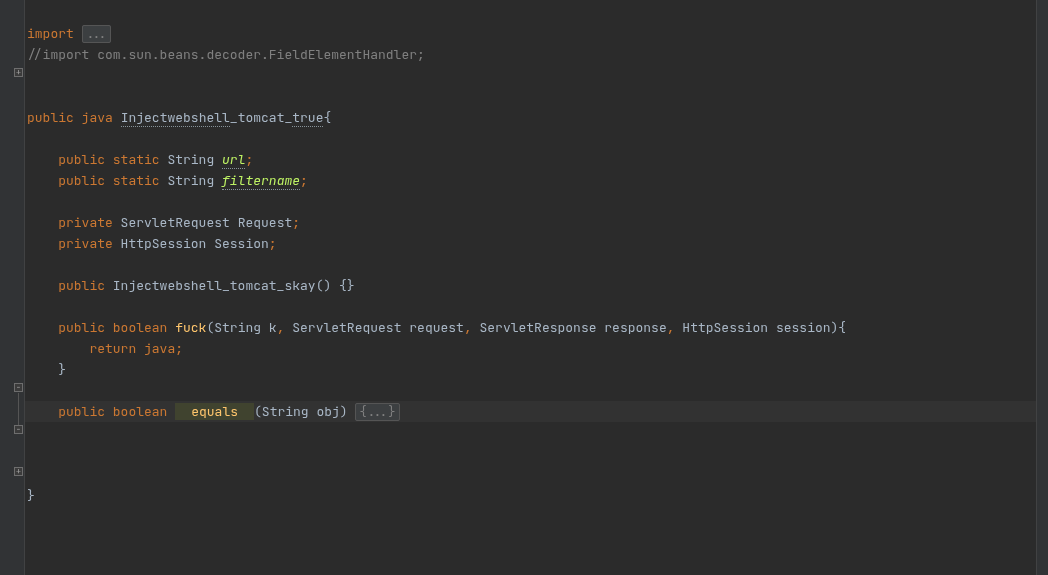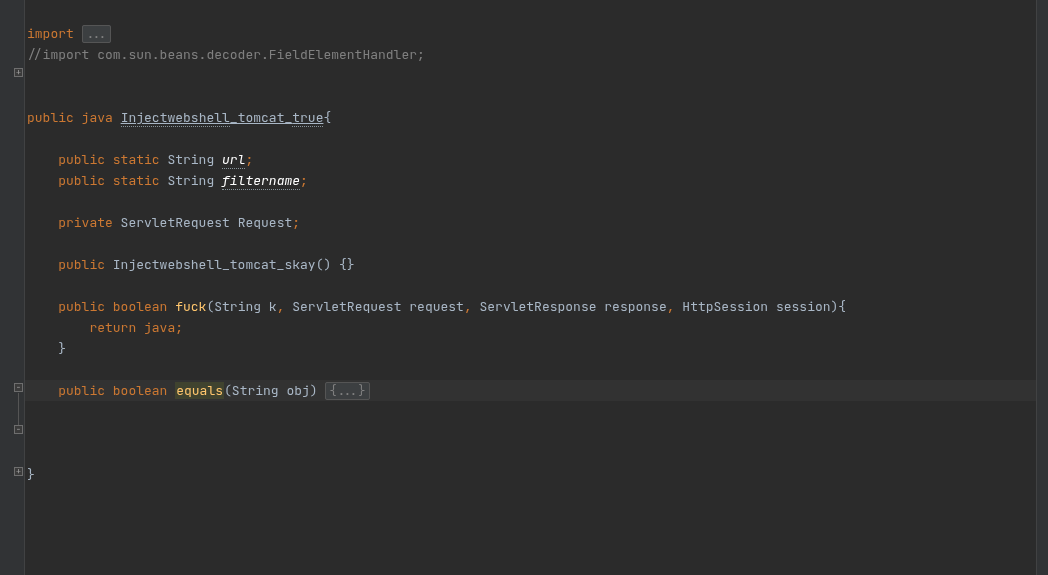--- a/index.html
+++ b/index.html
@@ -58,39 +58,39 @@
   .line {
     padding-left: 2px;
     white-space: pre;
     height: 21px;
   }
   .line.hl { background: #323232; }
   .kw { color: #cc7832; }
   .comment { color: #808080; }
   .type { color: #a9b7c6; }
   .ident { color: #a9b7c6; }
-  .field { color: #ffffff; font-style: italic; }
-  .classname { color: #a9b7c6; text-decoration: underline; }
+  .field { color: #bef264; font-style: italic; }
+  .classname { color: #a9b7c6; }
   .method { color: #ffc66d; }
   .param { color: #a9b7c6; }
   .punc { color: #cc7832; }
   .paren { color: #a9b7c6; }
   .warn { border-bottom: 1px dotted #87939a; }
   .folded {
     background: #3c3f41;
     border: 1px solid #555555;
     border-radius: 2px;
     color: #808080;
     padding: 0 3px;
     font-size: 12px;
   }
   .equals-hl {
     background: #40432f;
     color: #ffc66d;
-    padding: 0 1px;
+    padding: 0 16px;
   }
   .rightbar {
     width: 12px;
     background: #313335;
     border-left: 1px solid #414243;
   }
 </style>
 </head>
 <body>
 
@@ -109,20 +109,21 @@
   <div class="line"><span class="kw">import </span><span class="folded">...</span></div>
   <div class="line"><span class="comment">//import com.sun.beans.decoder.FieldElementHandler;</span></div>
   <div class="line"></div>
   <div class="line"></div>
   <div class="line"><span class="kw">public </span><span class="kw">java </span><span class="classname warn">Injectwebshell</span><span class="classname">_tomcat_</span><span class="classname warn">true</span><span class="paren">{</span></div>
   <div class="line"></div>
   <div class="line">    <span class="kw">public </span><span class="kw">static </span><span class="type">String </span><span class="field warn">url</span><span class="punc">;</span></div>
   <div class="line">    <span class="kw">public </span><span class="kw">static </span><span class="type">String </span><span class="field warn">filtername</span><span class="punc">;</span></div>
   <div class="line"></div>
   <div class="line">    <span class="kw">private </span><span class="type">ServletRequest </span><span class="ident">Request</span><span class="punc">;</span></div>
+  <div class="line">    <span class="kw">private </span><span class="type">HttpSession </span><span class="ident">Session</span><span class="punc">;</span></div>
   <div class="line"></div>
   <div class="line">    <span class="kw">public </span><span class="ident">Injectwebshell_tomcat_skay</span><span class="paren">()</span> <span class="paren">{}</span></div>
   <div class="line"></div>
   <div class="line">    <span class="kw">public </span><span class="kw">boolean </span><span class="method">fuck</span><span class="paren">(</span><span class="type">String </span><span class="param">k</span><span class="punc">, </span><span class="type">ServletRequest </span><span class="param">request</span><span class="punc">, </span><span class="type">ServletResponse </span><span class="param">response</span><span class="punc">, </span><span class="type">HttpSession </span><span class="param">session</span><span class="paren">)</span><span class="paren">{</span></div>
   <div class="line">        <span class="kw">return </span><span class="kw">java</span><span class="punc">;</span></div>
   <div class="line">    <span class="paren">}</span></div>
   <div class="line"></div>
   <div class="line hl">    <span class="kw">public </span><span class="kw">boolean </span><span class="equals-hl">equals</span><span class="paren">(</span><span class="type">String </span><span class="param">obj</span><span class="paren">)</span> <span class="folded">{...}</span></div>
   <div class="line"></div>
   <div class="line"></div>

